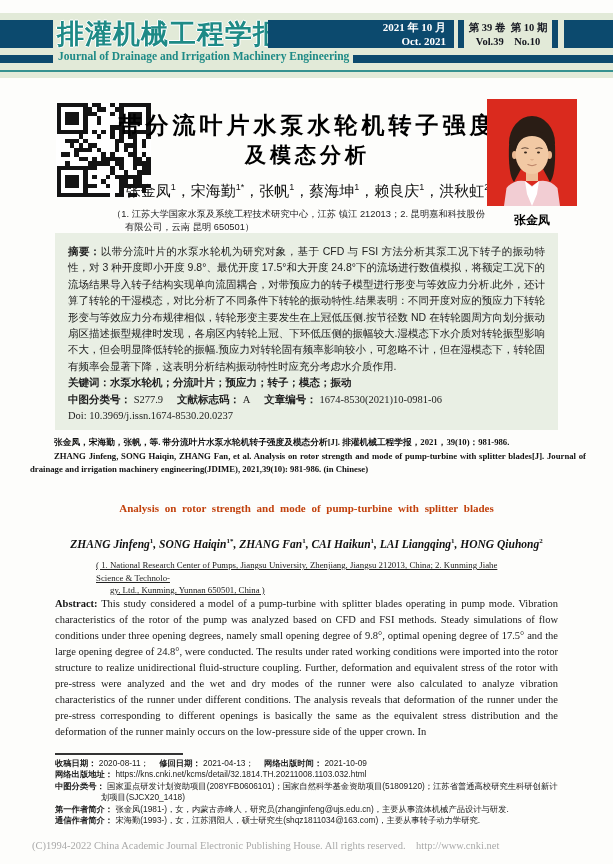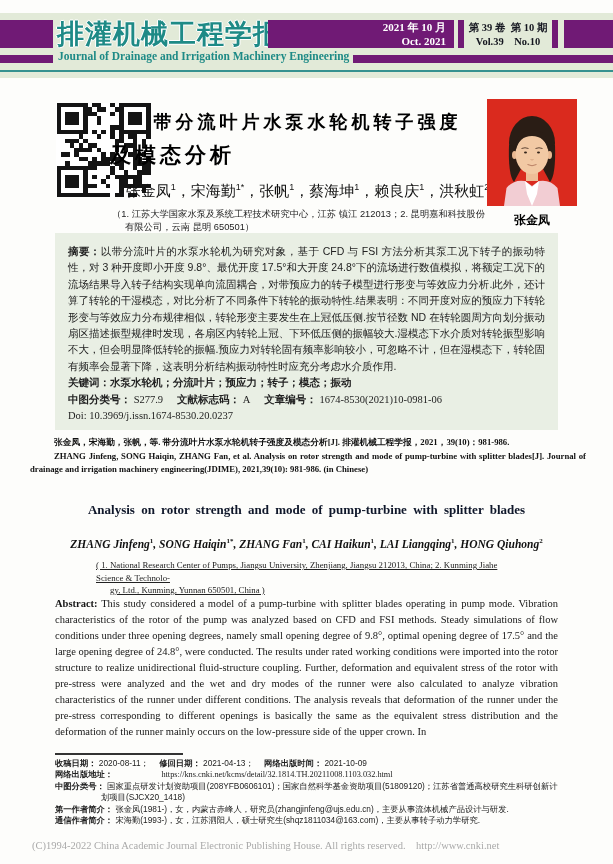--- a/index.html
+++ b/index.html
@@ -3,43 +3,43 @@
 <meta charset="utf-8">
 <style>
   html,body{margin:0;padding:0;background:#888;}
   .page{position:relative;width:613px;height:864px;background:#fdfdfb;margin:0 auto;overflow:hidden;
         font-family:"Liberation Sans",sans-serif;color:#1c1c1c;}
   .abs{position:absolute;}
   .pre{white-space:pre;}
 
   
   .band{left:0;top:13px;width:613px;height:65px;background:#e2ead8;}
-  .teal{background:#701a75;}
+  .teal{background:#0c4a6e;}
   .blk-l{left:0;top:7px;width:53px;height:28px;}
   .jtitle{left:57px;top:3px;width:212px;height:34px;font-size:27px;font-weight:bold;color:#1e8a86;
           letter-spacing:1px;white-space:nowrap;
           text-shadow:1px 0 #fff,-1px 0 #fff,0 1px #fff,0 -1px #fff;}
   .blk-date{left:268px;top:7px;width:186px;height:28px;color:#fff;text-align:right;
             font-family:"Liberation Serif",serif;font-weight:bold;font-size:11px;line-height:13.5px;
             box-sizing:border-box;padding:1px 8px 0 0;}
   .vbar1{left:458px;top:7px;width:6px;height:28px;}
   .volbox{left:464px;top:7px;width:88px;height:28px;color:#14161f;text-align:center;
           font-family:"Liberation Serif",serif;font-weight:bold;font-size:10.5px;line-height:13.5px;padding-top:1px;box-sizing:border-box;}
   .vbar2{left:552px;top:7px;width:6px;height:28px;}
   .blk-r{left:564px;top:7px;width:49px;height:28px;}
   .bar2-l{left:0;top:42px;width:53px;height:8px;}
   .jsub{left:58px;top:37px;width:300px;font-size:11.5px;font-weight:bold;color:#1e8a86;
         font-family:"Liberation Serif",serif;white-space:nowrap;}
   .bar2-r{left:353px;top:42px;width:260px;height:8px;}
   .hrule{left:0;top:57px;width:613px;height:2px;background:#35918f;}
 
   
   .qr{left:56px;top:103px;width:95px;height:94px;background:#fff;}
-  .t1{left:110px;top:110px;width:395px;text-align:center;font-size:18px;font-weight:bold;letter-spacing:4px;color:#000;}
-  .t2{left:110px;top:141px;width:395px;font-size:21px;font-weight:bold;letter-spacing:4px;color:#000;}
+  .t1{left:110px;top:110px;width:395px;text-align:center;font-size:23px;font-weight:bold;letter-spacing:4px;color:#000;}
+  .t2{left:110px;top:141px;width:395px;text-align:center;font-size:21px;font-weight:bold;letter-spacing:4px;color:#000;}
   .auth{left:110px;top:182px;width:395px;text-align:center;font-size:15px;font-weight:normal;color:#111;}
   .auth sup{font-size:9px;}
   .affil{left:112px;top:208px;width:380px;font-size:9.3px;line-height:12.5px;color:#222;}
   .affil .l2{padding-left:13px;}
   .photo{left:487px;top:99px;width:90px;height:107px;}
   .pcap{left:487px;top:212px;width:90px;text-align:center;font-size:12px;font-weight:bold;color:#000;}
 
   
   .absbox{left:55px;top:233px;width:503px;height:197px;background:#e9efe4;box-sizing:border-box;
           padding:10px 13px 0 13px;font-size:10.5px;line-height:16.4px;color:#222;}
@@ -48,38 +48,38 @@
   .metaline{display:flex;gap:14px;font-family:"Liberation Serif",serif;}
   .metaline .lab{font-family:"Liberation Sans",sans-serif;margin-top:15px;}
   .doiline{font-family:"Liberation Serif",serif;}
 
   
   .cite{left:30px;top:436px;width:556px;font-size:8.7px;line-height:13.5px;font-weight:bold;color:#111;
         font-family:"Liberation Serif",serif;}
   .cite p{margin:0;text-indent:24px;text-align:justify;}
 
   
-  .entitle{left:30px;top:502px;width:553px;text-align:center;font-size:13px;font-weight:bold;
-           font-family:"Liberation Serif",serif;color:#0f172a;word-spacing:3px;}
+  .entitle{left:30px;top:502px;width:553px;text-align:center;font-size:11px;font-weight:bold;
+           font-family:"Liberation Serif",serif;color:#c2410c;word-spacing:3px;}
   .enauth{left:55px;top:537px;width:503px;text-align:center;font-size:11.5px;font-style:italic;font-weight:bold;
           font-family:"Liberation Serif",serif;color:#111;}
   .enauth sup{font-size:7px;font-style:normal;}
   .enaffil{left:96px;top:559px;width:430px;font-size:8.8px;line-height:12.5px;
            font-family:"Liberation Serif",serif;color:#222;text-decoration:underline;}
   .enaffil .l2{padding-left:14px;}
   .enabs{left:55px;top:596px;width:503px;font-size:10.5px;line-height:16px;text-align:justify;
          font-family:"Liberation Serif",serif;color:#161616;}
   .enabs p{margin:0;}
 
   
   .fnrule{left:55px;top:753px;width:128px;height:1.5px;background:#333;}
   .fns{left:55px;top:758px;width:508px;font-size:8.3px;line-height:11.4px;color:#222;}
   .fns p{margin:0;}
   .fns .hang{padding-left:46px;text-indent:-46px;}
-  .fns .url{font-family:Liberation Serif, serif;margin-left:46px;}
+  .fns .url{font-family:Liberation Sans, sans-serif;}
   .fn-pair{margin-right:8px;}
 
   .copyright{left:32px;top:840px;width:560px;font-size:10.5px;color:#a9a9a9;
              font-family:"Liberation Serif",serif;}
 </style>
 </head>
 <body>
 
 <div class="page">
 

